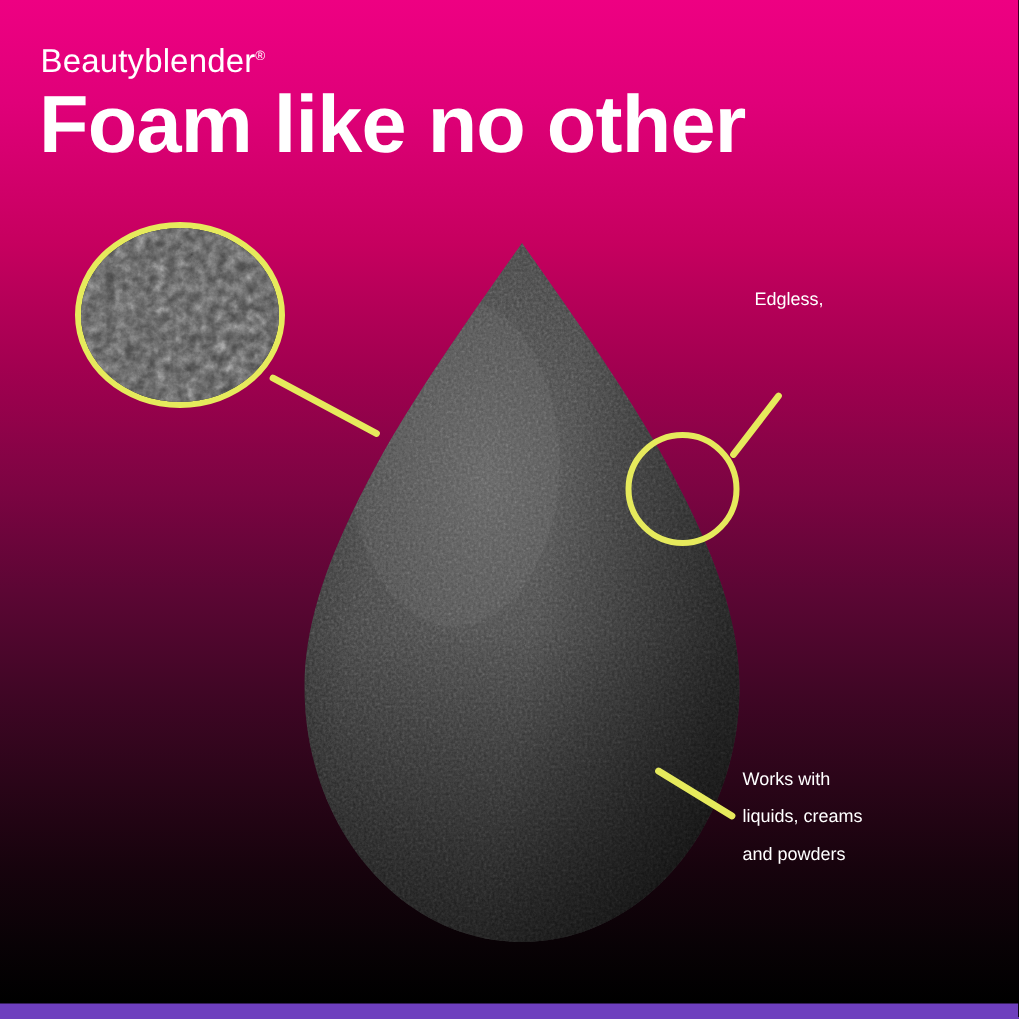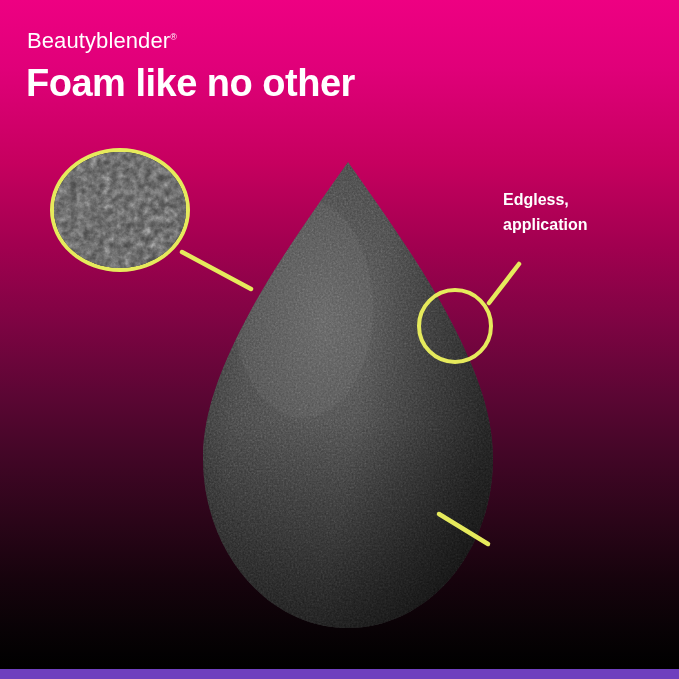--- a/index.html
+++ b/index.html
@@ -23,30 +23,30 @@
 
   
   .brand{
     position:absolute;left:27px;top:28px;
     font-size:22px;letter-spacing:.1px;color:#ffffff;font-weight:400;
     white-space:nowrap;
   }
   .brand sup{font-size:9px;vertical-align:super;}
   .headline{
     position:absolute;left:26px;top:57px;
-    font-size:38px;line-height:52px;font-weight:700;color:#ffffff;
+    font-size:54px;line-height:52px;font-weight:700;color:#ffffff;
     letter-spacing:-0.5px;white-space:nowrap;
   }
 
   
   .sponge-wrap{position:absolute;left:183px;top:158px;width:330px;height:478px;}
   .sponge{position:absolute;inset:0;}
 
   
-  .callout{position:absolute;color:#ffffff;font-weight:700;font-size:16px;line-height:25px;}
+  .callout{position:absolute;color:#ffffff;font-weight:400;font-size:12px;line-height:25px;}
   .callout.left{left:28px;top:283px;width:205px;text-align:center;}
   .callout.topright{left:503px;top:187px;width:170px;text-align:left;}
   .callout.bottomright{left:495px;top:507px;width:180px;text-align:left;}
 
   
   .mag{
     position:absolute;left:50px;top:148px;width:140px;height:124px;
     border-radius:50%;
     border:4px solid #e6ea5c;
     overflow:hidden;
@@ -152,18 +152,22 @@
 
   <div class="ring"></div>
 
   <div class="brand"><span>Beautyblender</span><sup>®</sup></div>
 
   <div class="headline">Foam like no other</div>
 
 
   <div class="callout topright">
     <div>Edgless,</div>
-    <div>application</div>
   </div>
 
+  <div class="callout bottomright">
+    <div>Works with</div>
+    <div>liquids, creams</div>
+    <div>and powders</div>
+  </div>
 
   <div class="bottom-band"></div>
 </div>
 
 </body></html>

